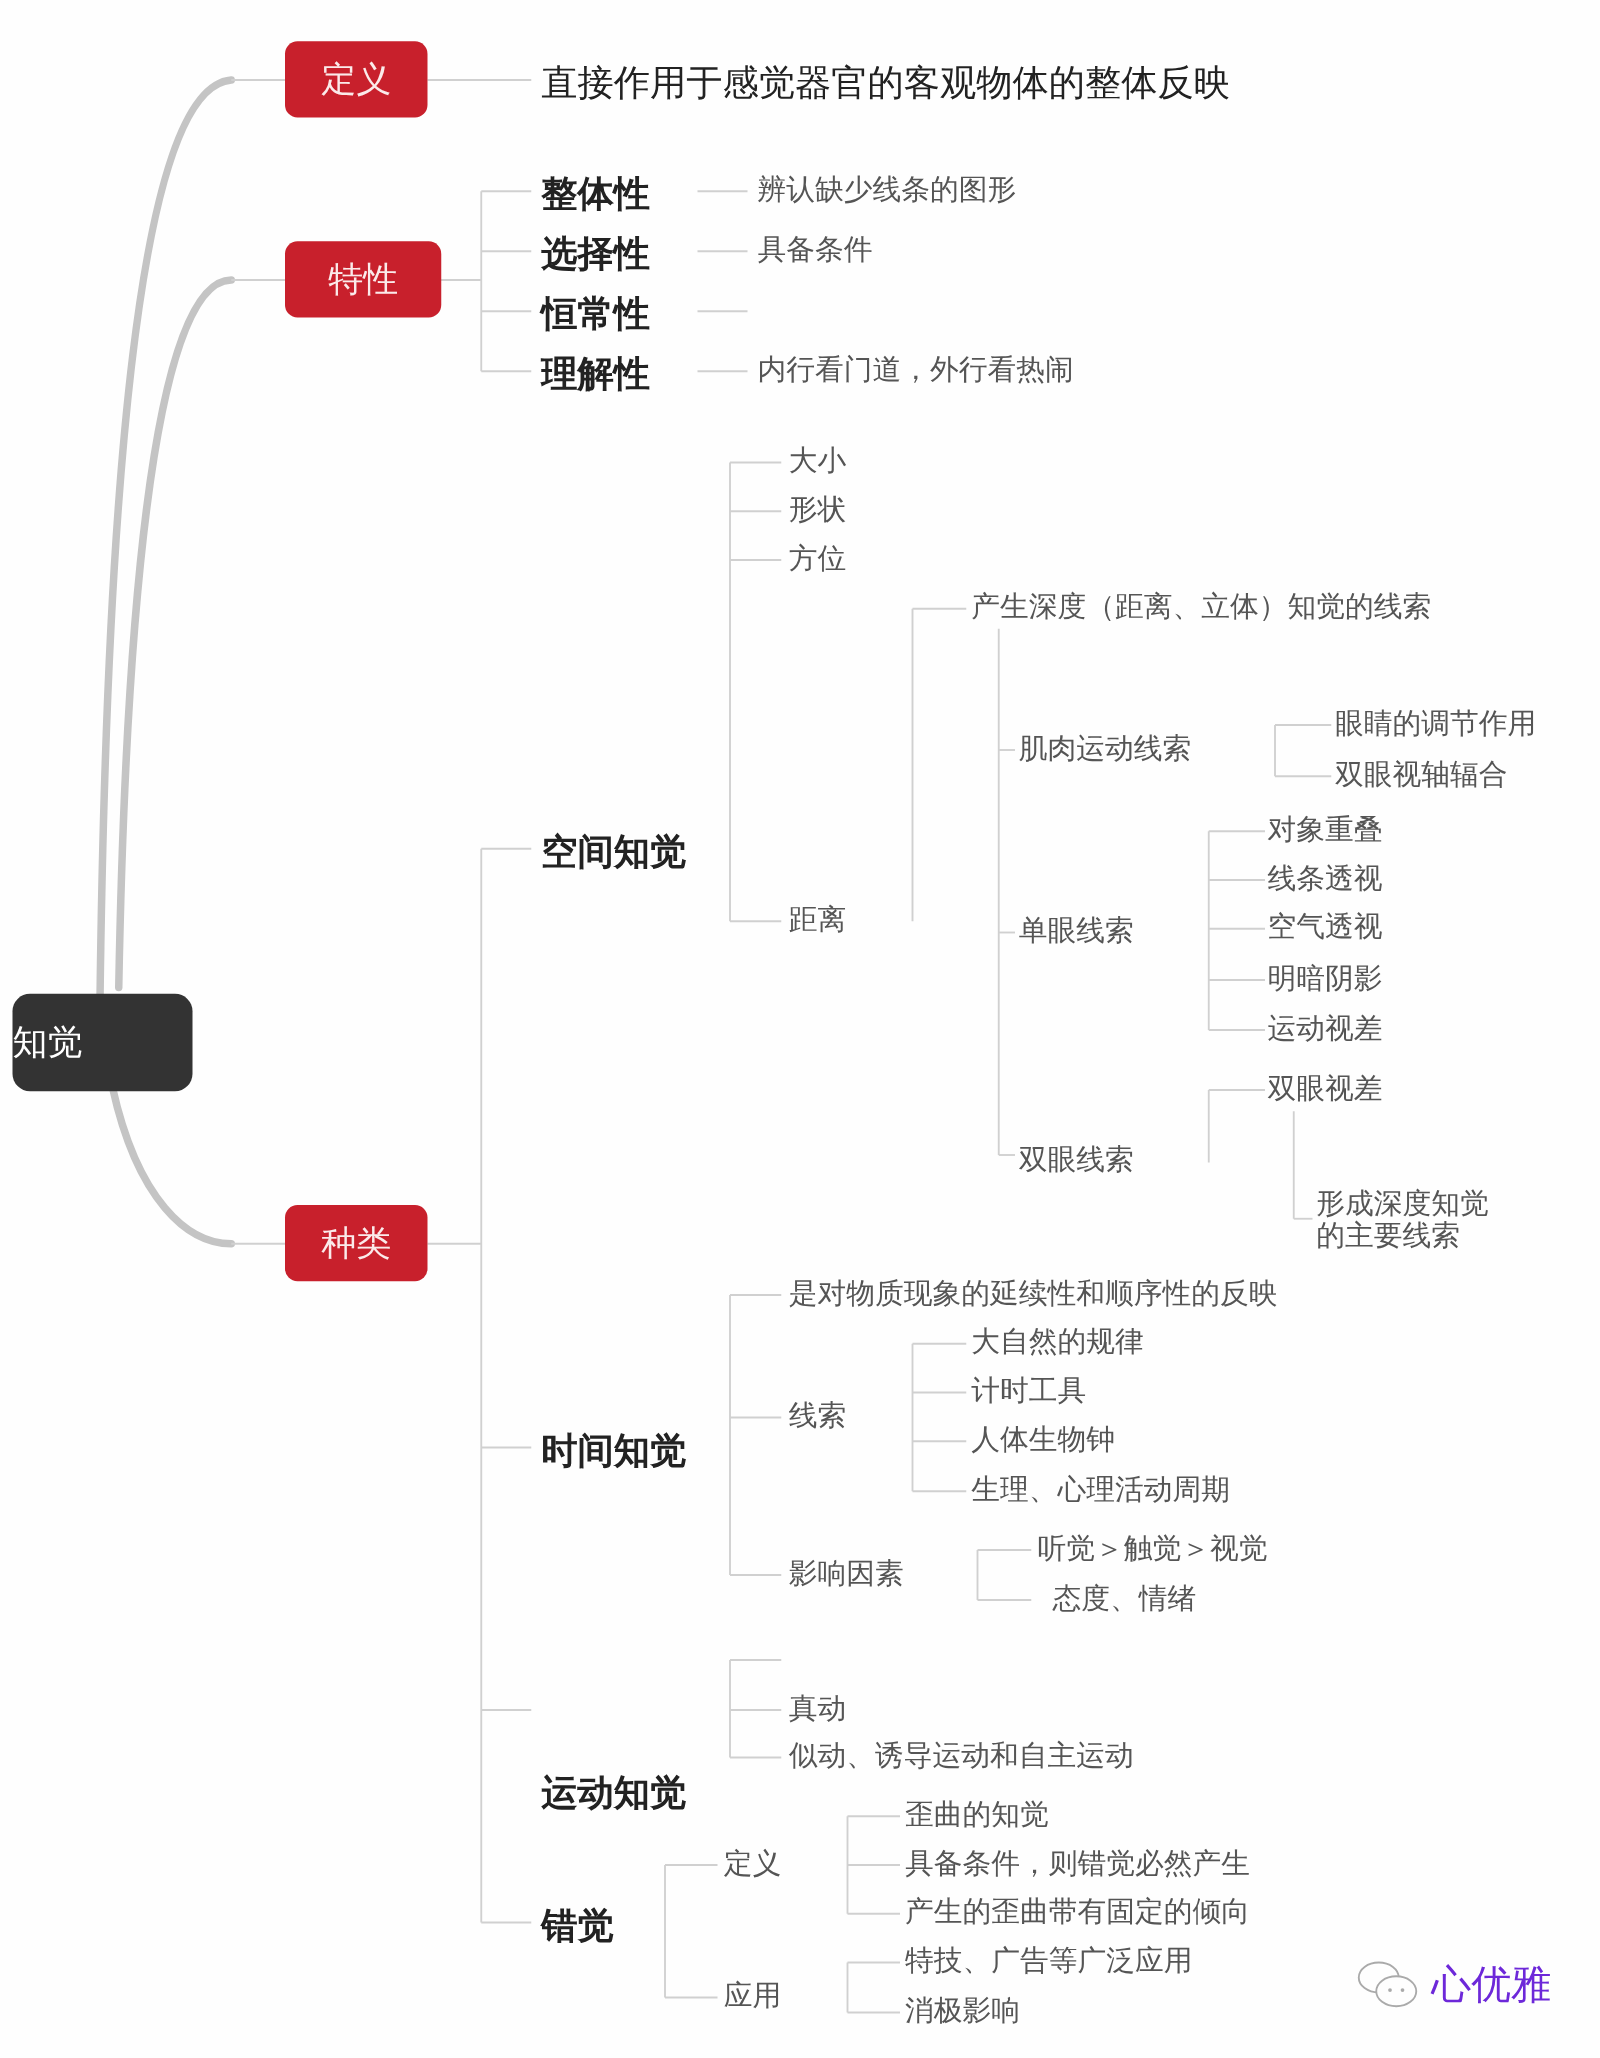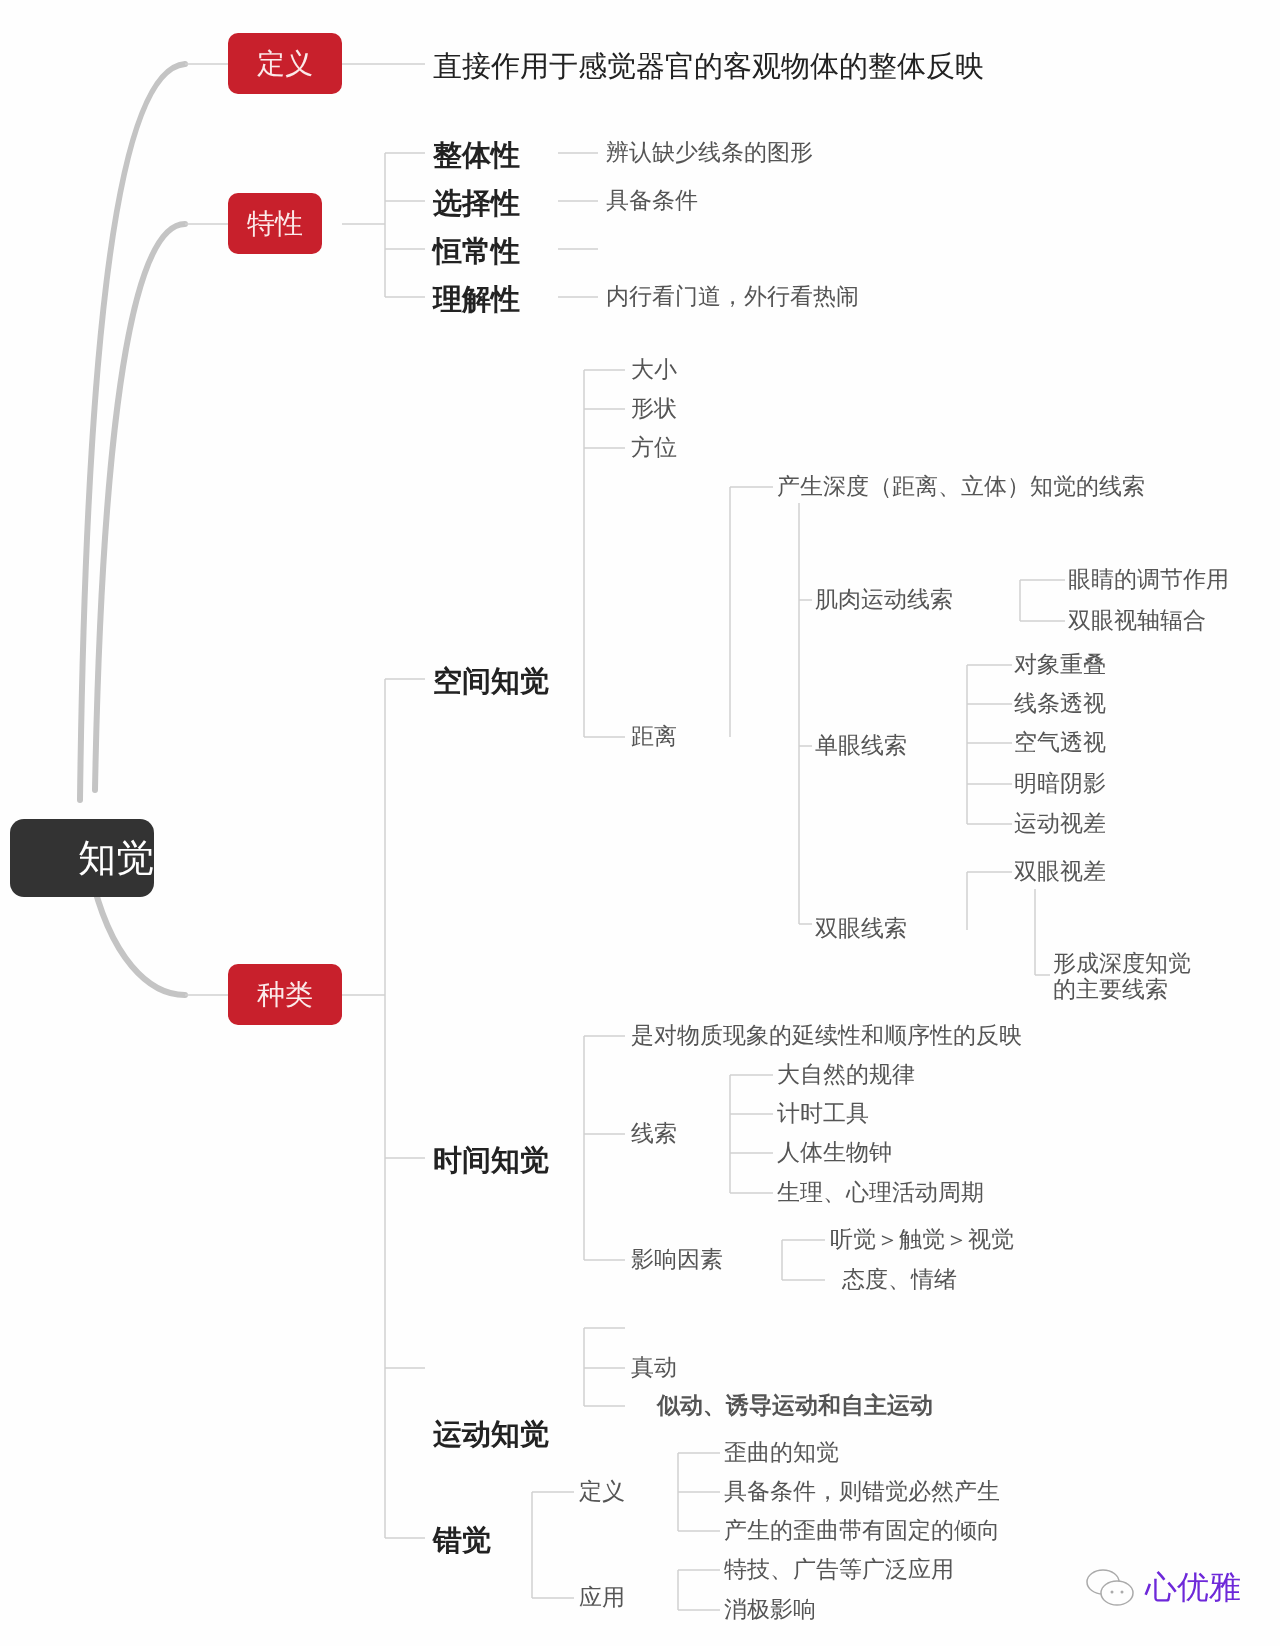--- a/index.html
+++ b/index.html
@@ -1,21 +1,21 @@
 <!DOCTYPE html>
 <html><head>
 <meta charset="utf-8">
 <style>
   html, body { margin:0; padding:0; background:#fefefe; }
   #canvas { position:relative; width:1280px; height:1646px; overflow:hidden; background:#fefefe;
     font-family:"DejaVu Sans", "Liberation Sans", sans-serif; }
   svg.lines { position:absolute; left:0; top:0; width:1280px; height:1646px; }
   .node { position:absolute; white-space:nowrap; line-height:1; }
-  .root { background:#333333; color:#ffffff; border-radius:14px; font-size:38px;
-    display:flex; align-items:center; justify-content:flex-end;margin-top:24px; }
+  .root { background:#333333; color:#ffffff; border-radius:14px; font-size:28px;
+    display:flex; align-items:center; justify-content:flex-start; }
   .main { background:#c8202c; color:#fbeaea; border-radius:10px; font-size:28px;
     display:flex; align-items:center; justify-content:center; }
   .l2 { font-size:29px; color:#222; font-weight:bold; }
   .leaf { font-size:23px; color:#555; }
   .wm { position:absolute; font-size:32px; color:#6d28d9;font-family:Liberation Mono, monospace; }
 </style>
 </head>
 <body>
 
 <div id="canvas">
@@ -107,21 +107,21 @@
     </g>
   </svg>
 
   <div class="node root" style="left:10px;top:795px;width:144px;height:78px;">
     <span>知觉</span>
   </div>
 
   <div class="node main" style="left:228px;top:33px;width:114px;height:61px;">
     <span>定义</span>
   </div>
-  <div class="node main" style="left:228px;top:193px;width:94px;height:61px;">
+  <div class="node main" style="left:228px;top:193px;width:125px;height:61px;">
     <span>特性</span>
   </div>
   <div class="node main" style="left:228px;top:964px;width:114px;height:61px;">
     <span>种类</span>
   </div>
 
   <div class="node l2" style="left:433px;top:52px;font-weight:normal;color:#222;">直接作用于感觉器官的客观物体的整体反映</div>
 
   <div class="node l2" style="left:433px;top:141px;">整体性</div>
   <div class="node l2" style="left:433px;top:189px;">选择性</div>
@@ -159,21 +159,21 @@
   <div class="node leaf" style="left:631px;top:1122px;">线索</div>
   <div class="node leaf" style="left:777px;top:1063px;">大自然的规律</div>
   <div class="node leaf" style="left:777px;top:1102px;">计时工具</div>
   <div class="node leaf" style="left:777px;top:1141px;">人体生物钟</div>
   <div class="node leaf" style="left:777px;top:1181px;">生理、心理活动周期</div>
   <div class="node leaf" style="left:631px;top:1248px;">影响因素</div>
   <div class="node leaf" style="left:830px;top:1228px;">听觉＞触觉＞视觉</div>
   <div class="node leaf" style="left:830px;top:1268px;margin-left:12px;">态度、情绪</div>
 
   <div class="node leaf" style="left:631px;top:1356px;">真动</div>
-  <div class="node leaf" style="left:657px;top:1394px;font-weight:bold;">似动、诱导运动和自主运动</div>
+  <div class="node leaf" style="left:631px;top:1394px;">似动、诱导运动和自主运动</div>
 
   <div class="node leaf" style="left:579px;top:1480px;">定义</div>
   <div class="node leaf" style="left:724px;top:1441px;">歪曲的知觉</div>
   <div class="node leaf" style="left:724px;top:1480px;">具备条件，则错觉必然产生</div>
   <div class="node leaf" style="left:724px;top:1519px;">产生的歪曲带有固定的倾向</div>
   <div class="node leaf" style="left:579px;top:1586px;">应用</div>
   <div class="node leaf" style="left:724px;top:1558px;">特技、广告等广泛应用</div>
   <div class="node leaf" style="left:724px;top:1598px;">消极影响</div>
 
   <div class="wm" style="left:1085px;top:1566px;display:flex;align-items:center;gap:8px;">

